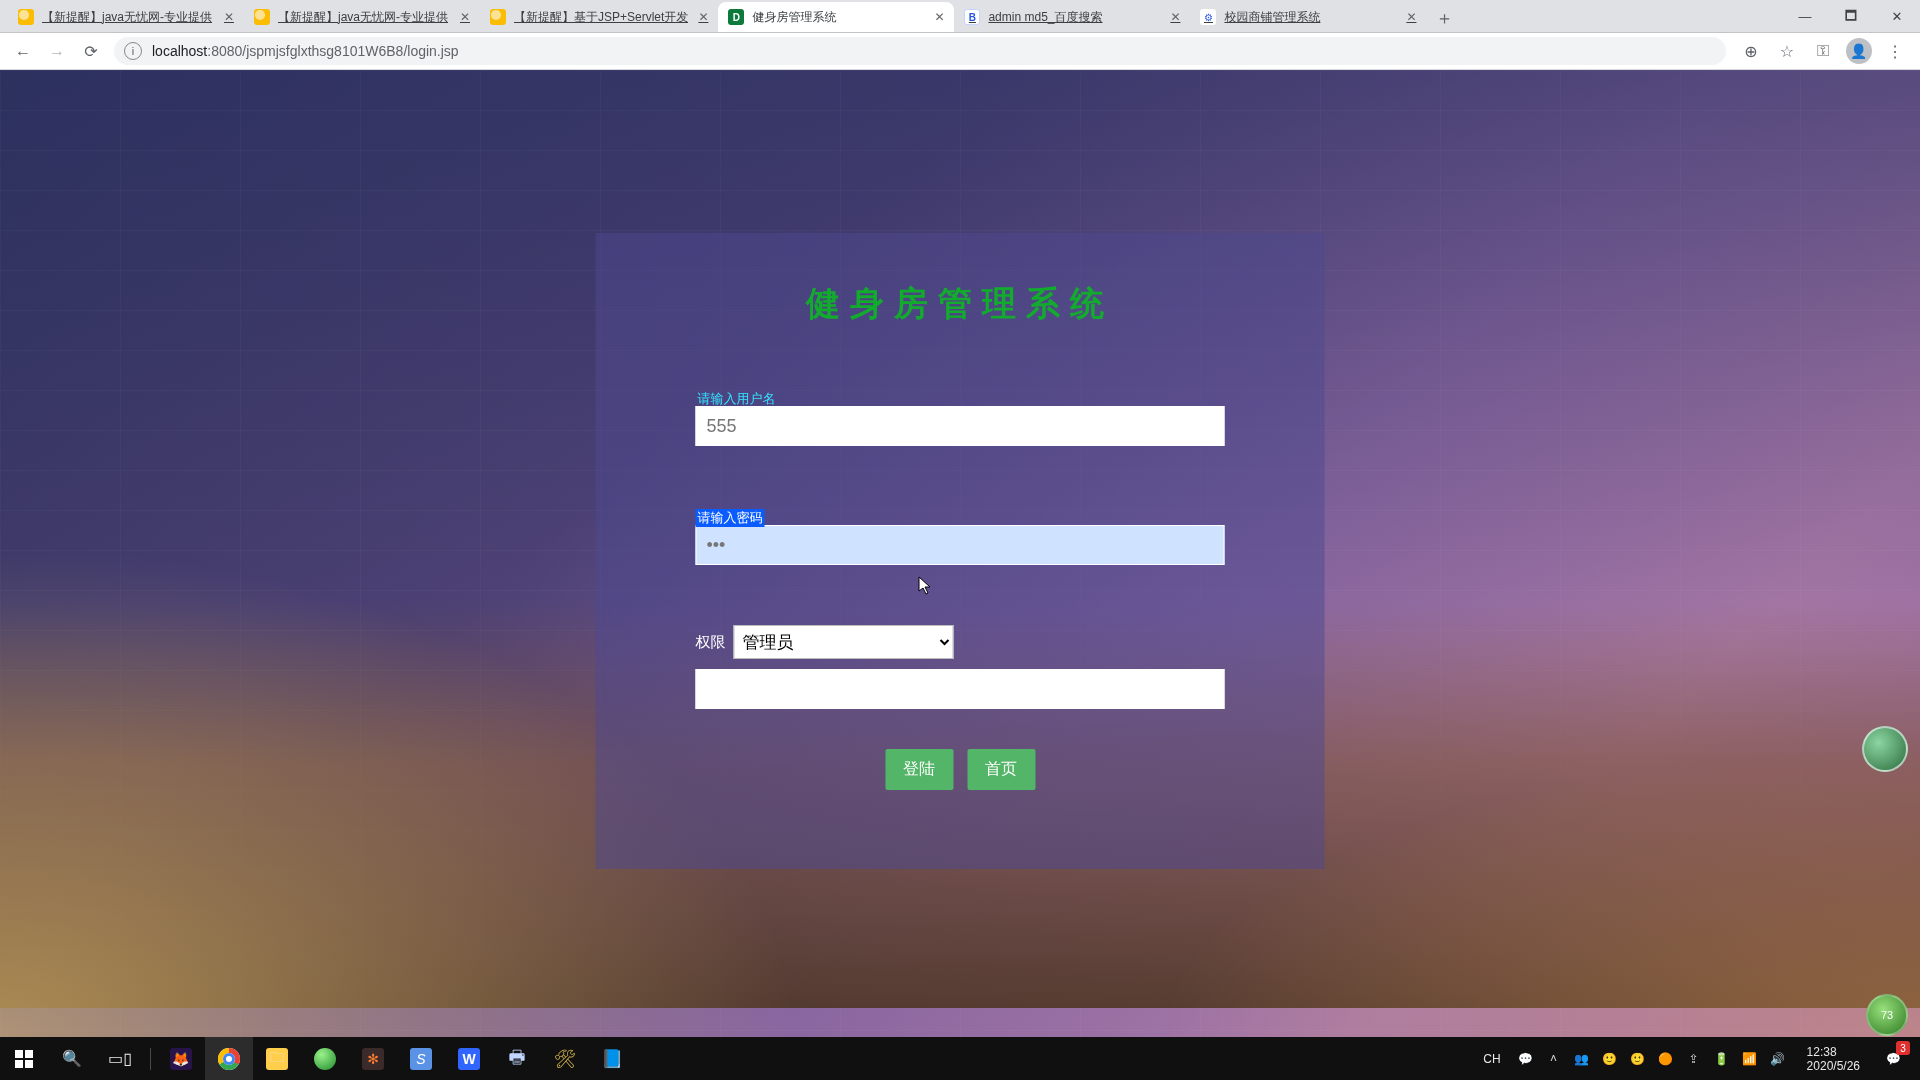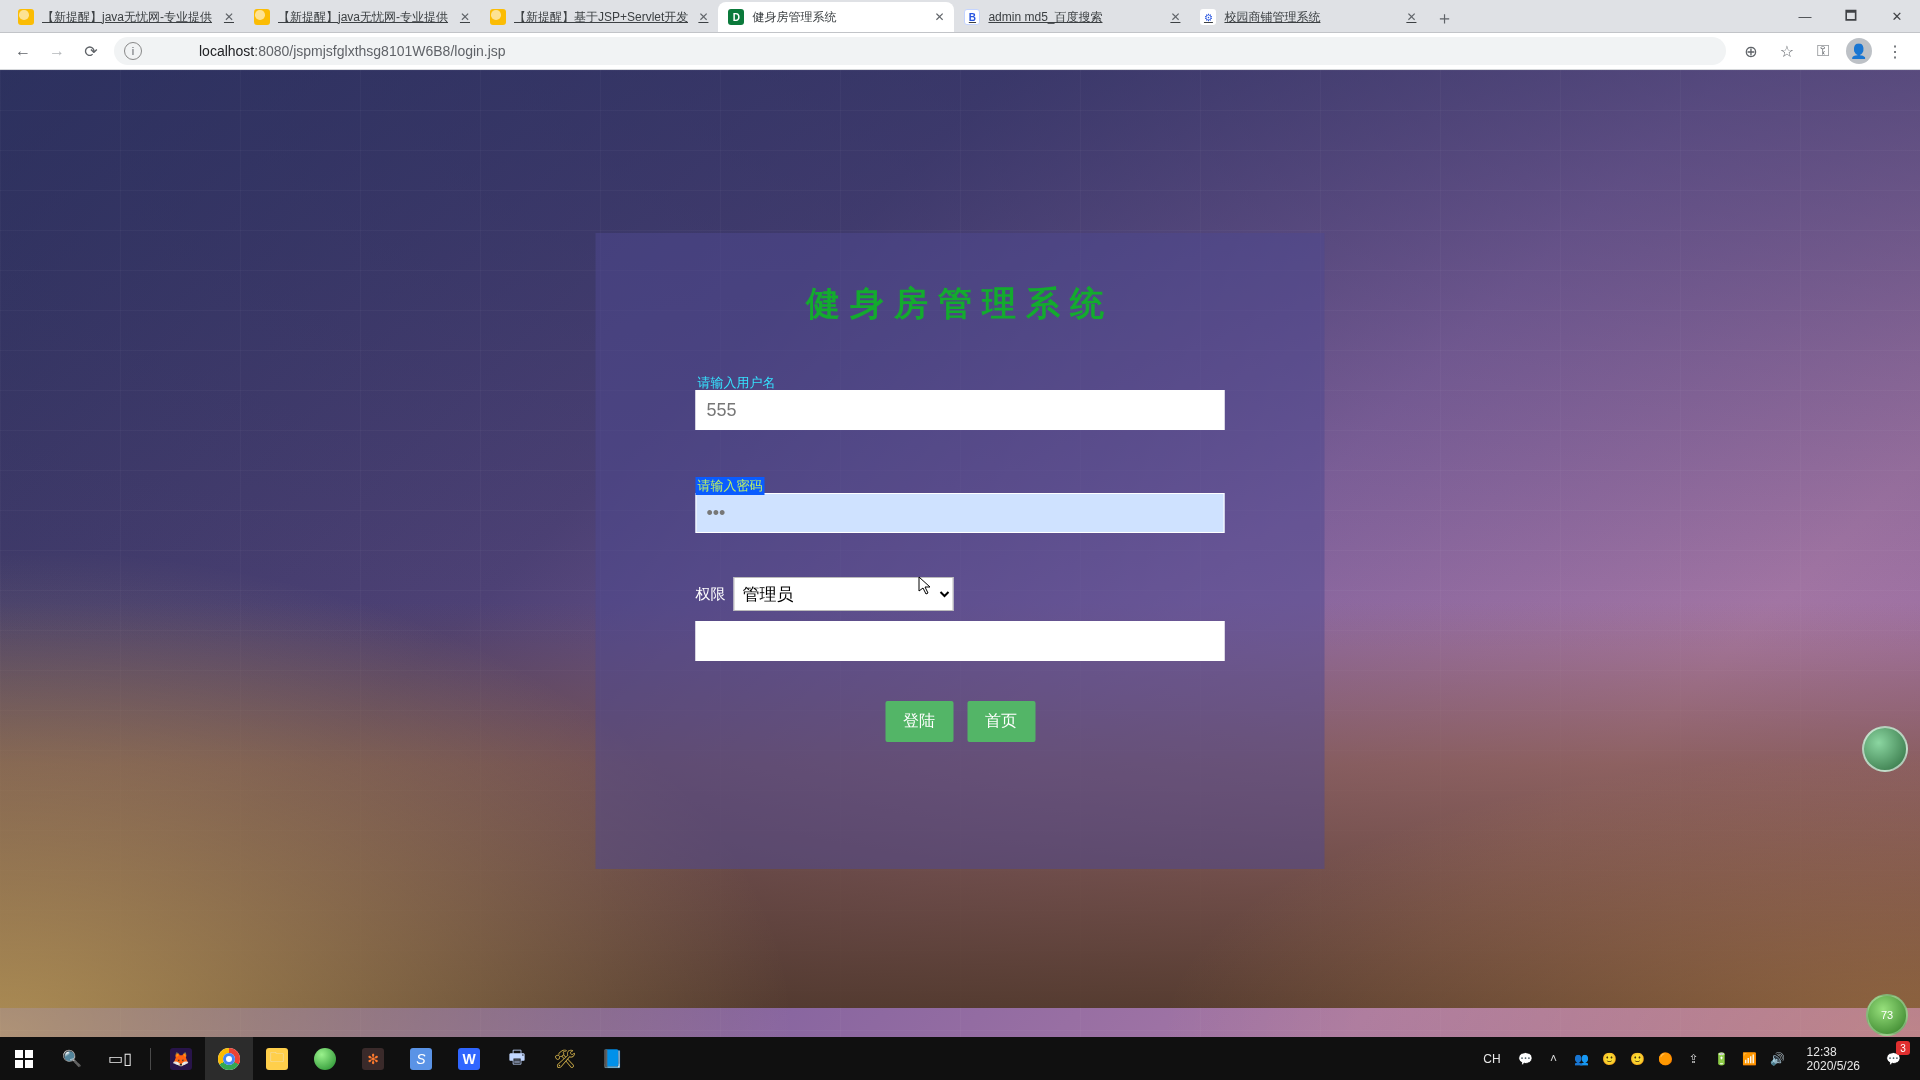--- a/index.html
+++ b/index.html
@@ -21,21 +21,21 @@
   .tab .close { color:#5f6368; font-size:12px; padding:0 2px; }
   .newtab { width:28px; height:28px; display:flex; align-items:center; justify-content:center; color:#5f6368; font-size:18px; margin-left:4px; }
   .win-ctrls { position:absolute; right:0; top:0; height:33px; display:flex; align-items:center; }
   .win-btn { width:46px; height:33px; display:flex; align-items:center; justify-content:center; color:#404246; font-size:13px; }
 
   .addr-row { height:37px; background:#ffffff; display:flex; align-items:center; padding:0 6px; border-bottom:1px solid #d6d8db; }
   .nav-btn { width:34px; height:30px; display:flex; align-items:center; justify-content:center; color:#5f6368; font-size:16px; }
   .nav-btn.disabled { color:#b4b7ba; }
   .addr-wrap { flex:1; height:28px; background:#f1f3f4; border-radius:14px; display:flex; align-items:center; padding:0 10px; margin:0 6px; font-size:14px; color:#5f6368; }
   .addr-wrap .info { width:18px; height:18px; border:1.5px solid #888; border-radius:50%; display:flex; align-items:center; justify-content:center; font-size:11px; margin-right:10px; }
-  .addr-wrap .url { color:#202124;margin-left:47px; }
+  .addr-wrap .url { color:#202124; }
   .addr-wrap .url .host { color:#202124; }
   .addr-wrap .url .path { color:#606368; }
   .right-icons { display:flex; align-items:center; gap:6px; padding:0 4px; }
   .ric { width:30px; height:28px; display:flex; align-items:center; justify-content:center; color:#5f6368; font-size:16px; }
   .avatar { width:26px; height:26px; border-radius:50%; background:#bdc1c6; display:flex; align-items:center; justify-content:center; color:#fff; font-size:14px; }
 
   
   .page { position:absolute; top:70px; left:0; right:0; height:967px;
           background:
             linear-gradient(180deg, rgba(40,47,95,0.55) 0%, rgba(40,47,95,0.25) 30%, rgba(0,0,0,0) 60%),
@@ -52,23 +52,23 @@
   .glow2 { position:absolute; right:0; bottom:0; width:40%; height:30%;
            background:radial-gradient(ellipse at bottom right, rgba(255,180,90,0.35), rgba(0,0,0,0) 70%); }
   .warmstrip { position:absolute; left:0; right:0; top:55%; height:42%;
                background:linear-gradient(180deg, rgba(99,63,34,0) 0%, rgba(120,78,40,0.55) 40%, rgba(74,51,29,0.85) 100%); }
 
   .login-box { position:absolute; left:50%; top:163px; transform:translateX(-50%);
                width:729px; height:636px; background:rgba(78,72,143,0.52);
                padding:48px 100px 30px 100px; color:#e4e4ef; }
   .login-box h1 { text-align:center; font-size:34px; letter-spacing:10px; color:#13ab2e; font-weight:bold; }
 
-  .field { margin-top:44px; }
+  .field { margin-top:60px; }
   .field-label-over { font-size:13px; color:#35e3ff; margin-bottom:0; display:inline-block; position:relative; top:2px; background:transparent; padding:0 2px; }
-  .sel-blue { background:#0a5cff; color:#bef264; }
+  .sel-blue { background:#0a5cff; color:#ffffff; }
   input[type=text], input[type=password] { width:100%; height:40px; font-size:18px; color:#777; background:#fff; border:1px solid #fff; padding:0 10px; outline:none; }
   input[type=password].sel { background:#cfe2ff; }
   .inline-row { display:flex; align-items:center; gap:8px; color:#fff; font-size:15px; }
   select { width:220px; height:34px; font-size:17px; background:#fff; border:1px solid #bbb; padding:0 4px; }
   .captcha-row { display:flex; align-items:center; gap:8px; color:#fff; font-size:15px; margin-top:44px; }
   .captcha-img { display:inline-flex; align-items:center; justify-content:center; width:68px; height:26px; background:#e9ecd6; border:1px solid #9aa07a; color:#2d777a; font-style:italic; font-weight:bold; letter-spacing:3px; font-size:16px; }
   .captcha-input { margin-top:10px; }
 
   .btn-row { display:flex; gap:14px; justify-content:center; margin-top:40px; }
   .btn { background:#53b567; color:#fff; border:none; padding:10px 18px; font-size:16px; cursor:pointer; border-radius:2px; }

